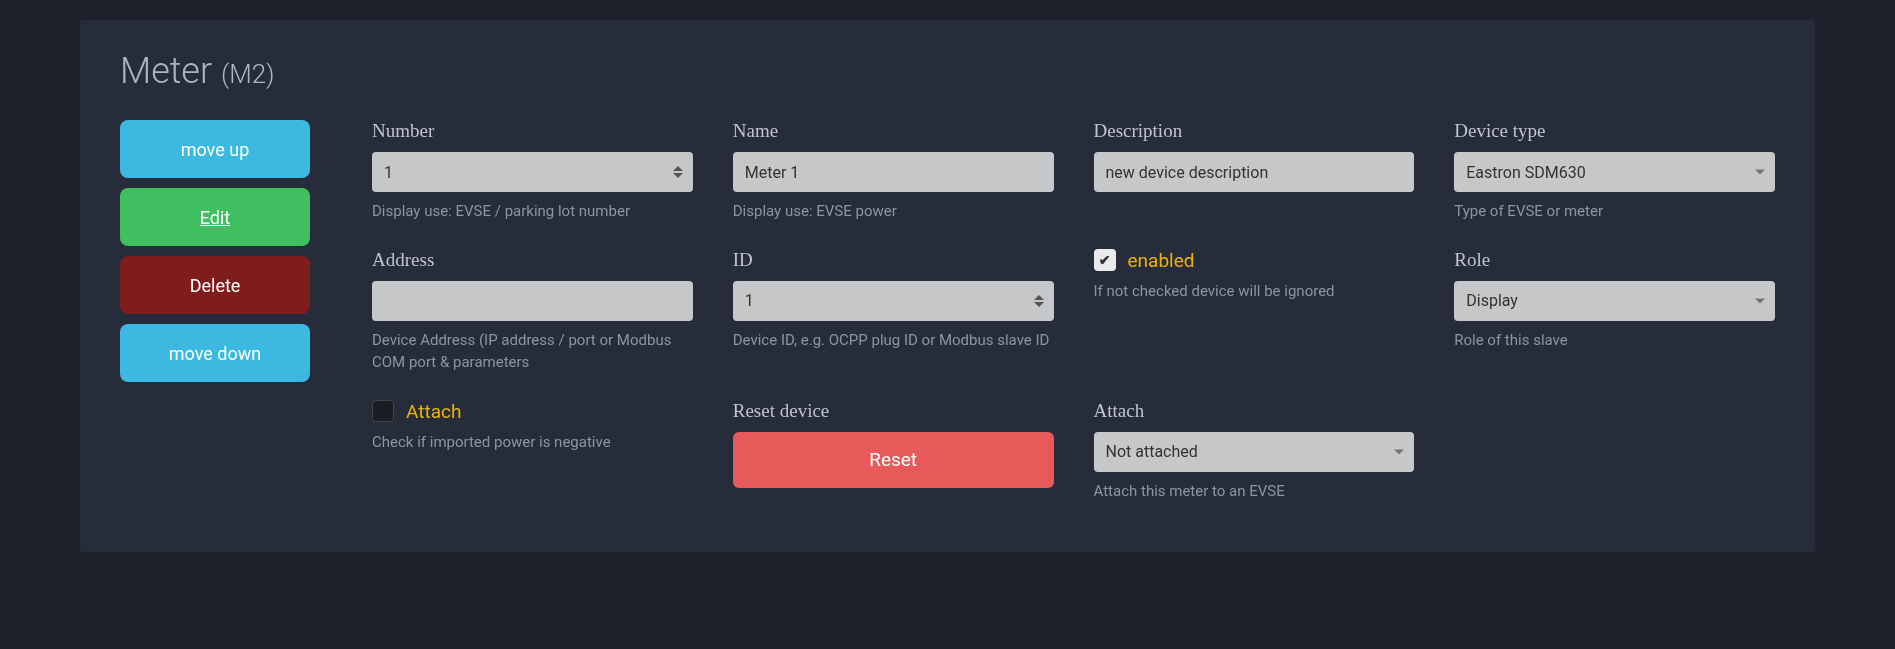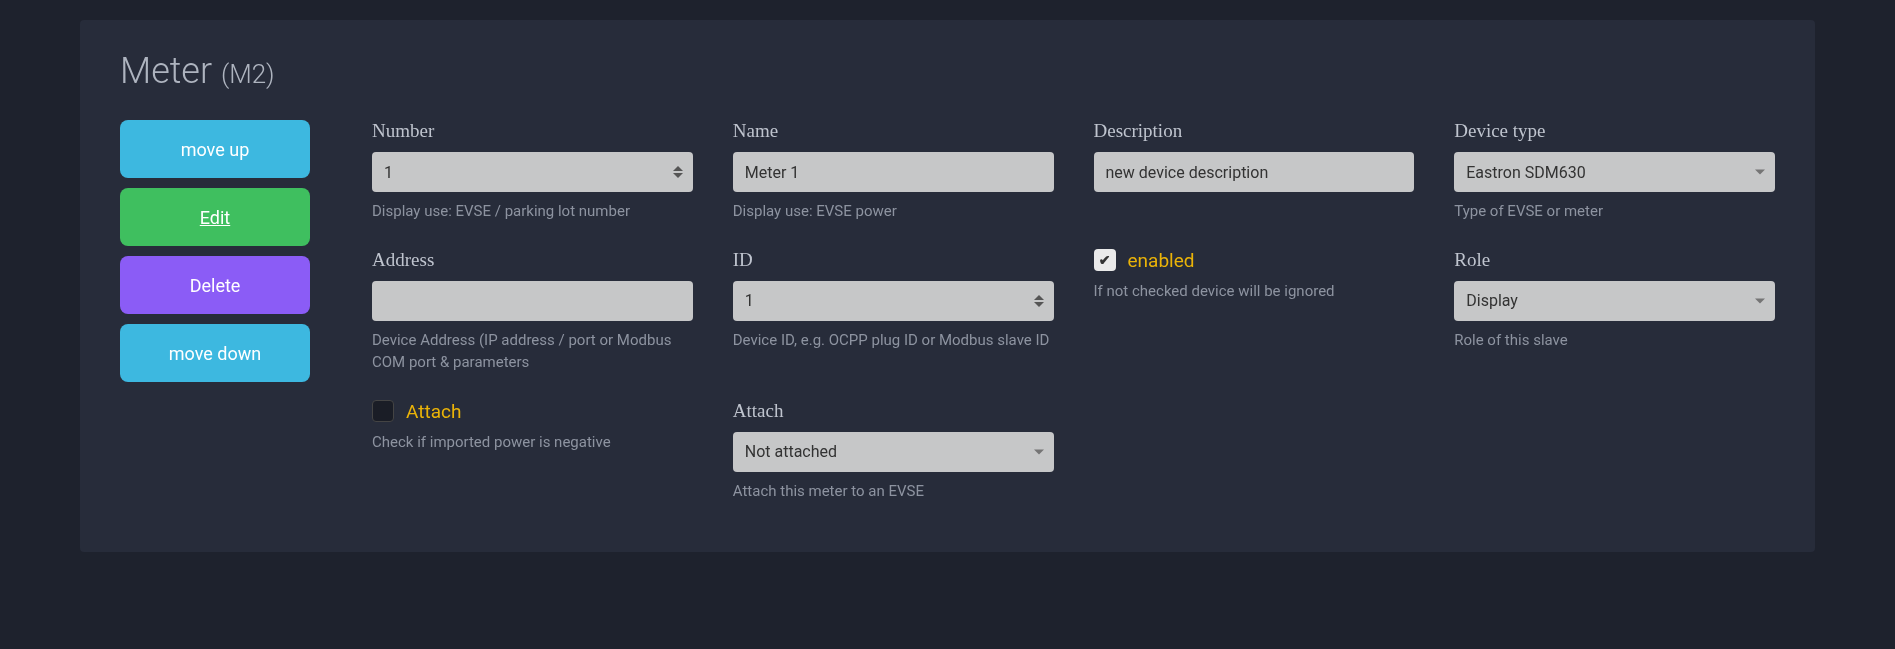--- a/index.html
+++ b/index.html
@@ -44,21 +44,21 @@
     font-size: 18px;
     color: #fff;
     cursor: pointer;
     display: flex;
     align-items: center;
     justify-content: center;
     font-family: inherit;
   }
   .btn-blue   { background: #3db8e0; }
   .btn-green  { background: #3fbf5f; text-decoration: underline; }
-  .btn-red    { background: #8b5cf6; }
+  .btn-red    { background: #7f1d1d; }
   .fields {
     flex: 1;
     display: grid;
     grid-template-columns: repeat(4, 1fr);
     column-gap: 40px;
     row-gap: 26px;
   }
   .field-label {
     font-size: 19px;
     color: #bfc4ce;
@@ -232,20 +232,24 @@
       </div>
 
       <div>
         <div class="checkbox-row">
           <span class="cb cb-dark"></span>
           <span class="cb-label">Attach</span>
         </div>
         <div class="field-help">Check if imported power is negative</div>
       </div>
 
+      <div>
+        <label class="field-label">Reset device</label>
+        <button class="reset-btn">Reset</button>
+      </div>
 
       <div>
         <label class="field-label">Attach</label>
         <div class="select-wrap">
           <input class="select" readonly="" value="Not attached" style="">
           <span class="chev"></span>
         </div>
         <div class="field-help">Attach this meter to an EVSE</div>
       </div>
 

